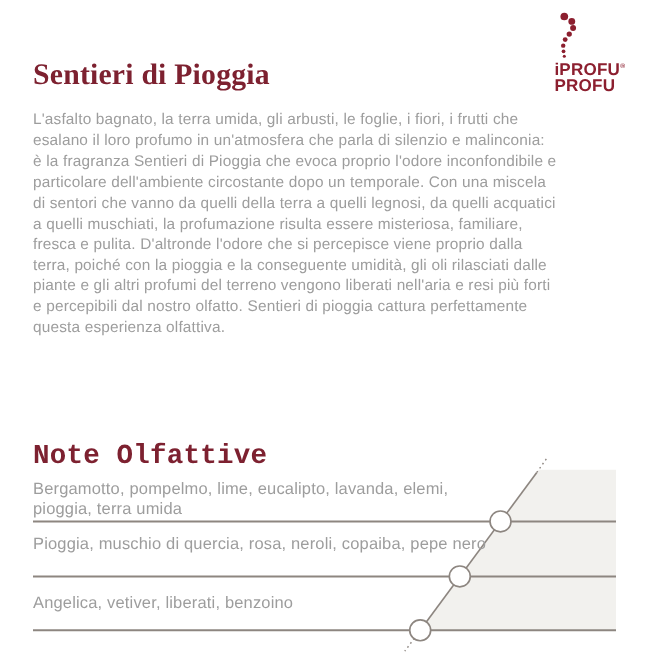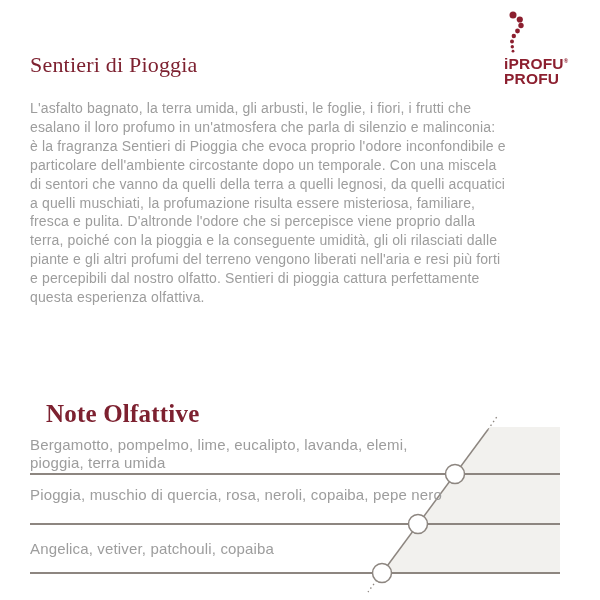--- a/index.html
+++ b/index.html
@@ -44,35 +44,34 @@
     vertical-align:super;
     letter-spacing:0;
   }
 
   
   .page-title{
     position:absolute;
     left:30px;
     top:52px;
     font-family:"Liberation Serif", serif;
-    font-weight:normal;
-    font-size:22px;
+    font-weight:bold;
+    font-size:27px;
     color:var(--heading-red);
     letter-spacing:.2px;
   }
   .notes-heading{
     position:absolute;
     left:30px;
     top:400px;
-    font-family:Liberation Serif, serif;
+    font-family:Liberation Mono, monospace;
     font-weight:bold;
     font-size:25px;
     color:var(--heading-red);
     letter-spacing:.2px;
-    margin-left:16px;
   }
 
   
   .description{
     position:absolute;
     left:30px;
     top:99px;
     width:476px;
     font-size:14px;
     line-height:18.9px;
@@ -145,15 +144,15 @@
     <line class="diag-line" x1="382" y1="168" x2="488" y2="24.5"></line>
     <line class="diag-dotted" x1="382" y1="168" x2="368" y2="187"></line>
 
     <circle class="marker" cx="455" cy="69" r="9.5"></circle>
     <circle class="marker" cx="418" cy="119" r="9.5"></circle>
     <circle class="marker" cx="382" cy="168" r="9.5"></circle>
   </svg>
 
   <div class="note-text note-heart">Pioggia, muschio di quercia, rosa, neroli, copaiba, pepe nero</div>
   <div class="note-text note-top">Bergamotto, pompelmo, lime, eucalipto, lavanda, elemi, pioggia, terra umida</div>
-  <div class="note-text note-base">Angelica, vetiver, patchouli, copaiba</div>
+  <div class="note-text note-base">Angelica, vetiver, liberati, benzoino</div>
 
 </div>
 
 </body></html>

